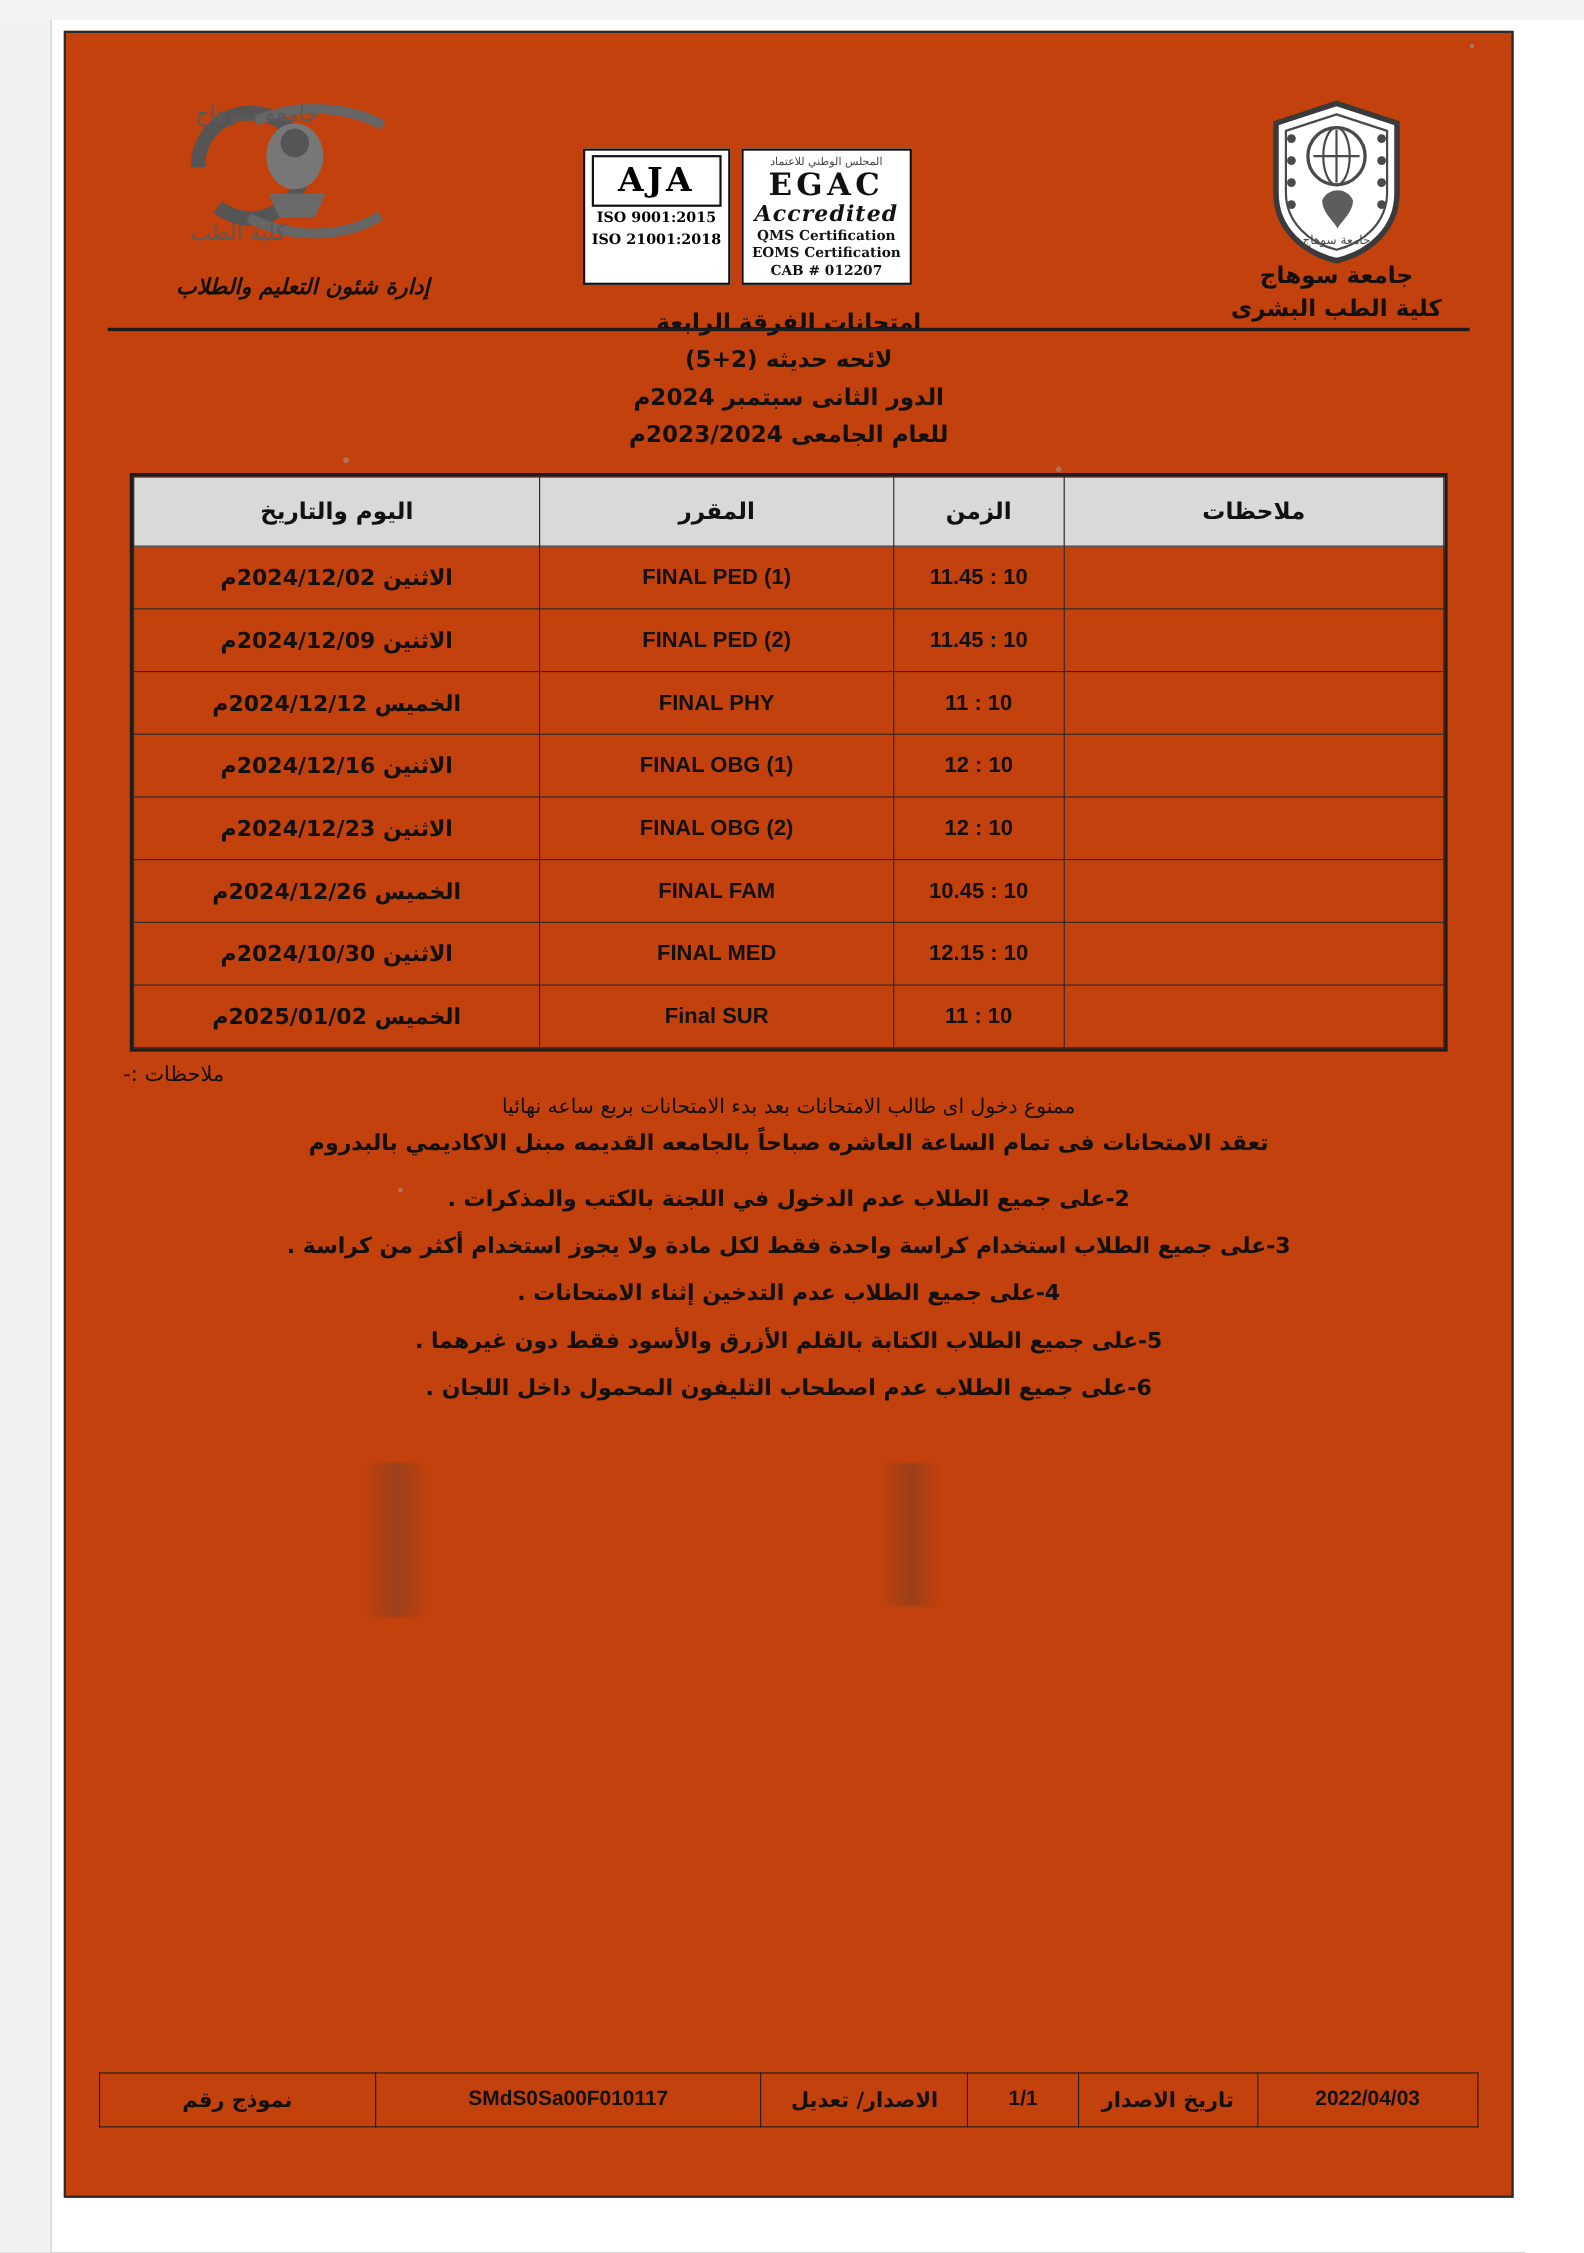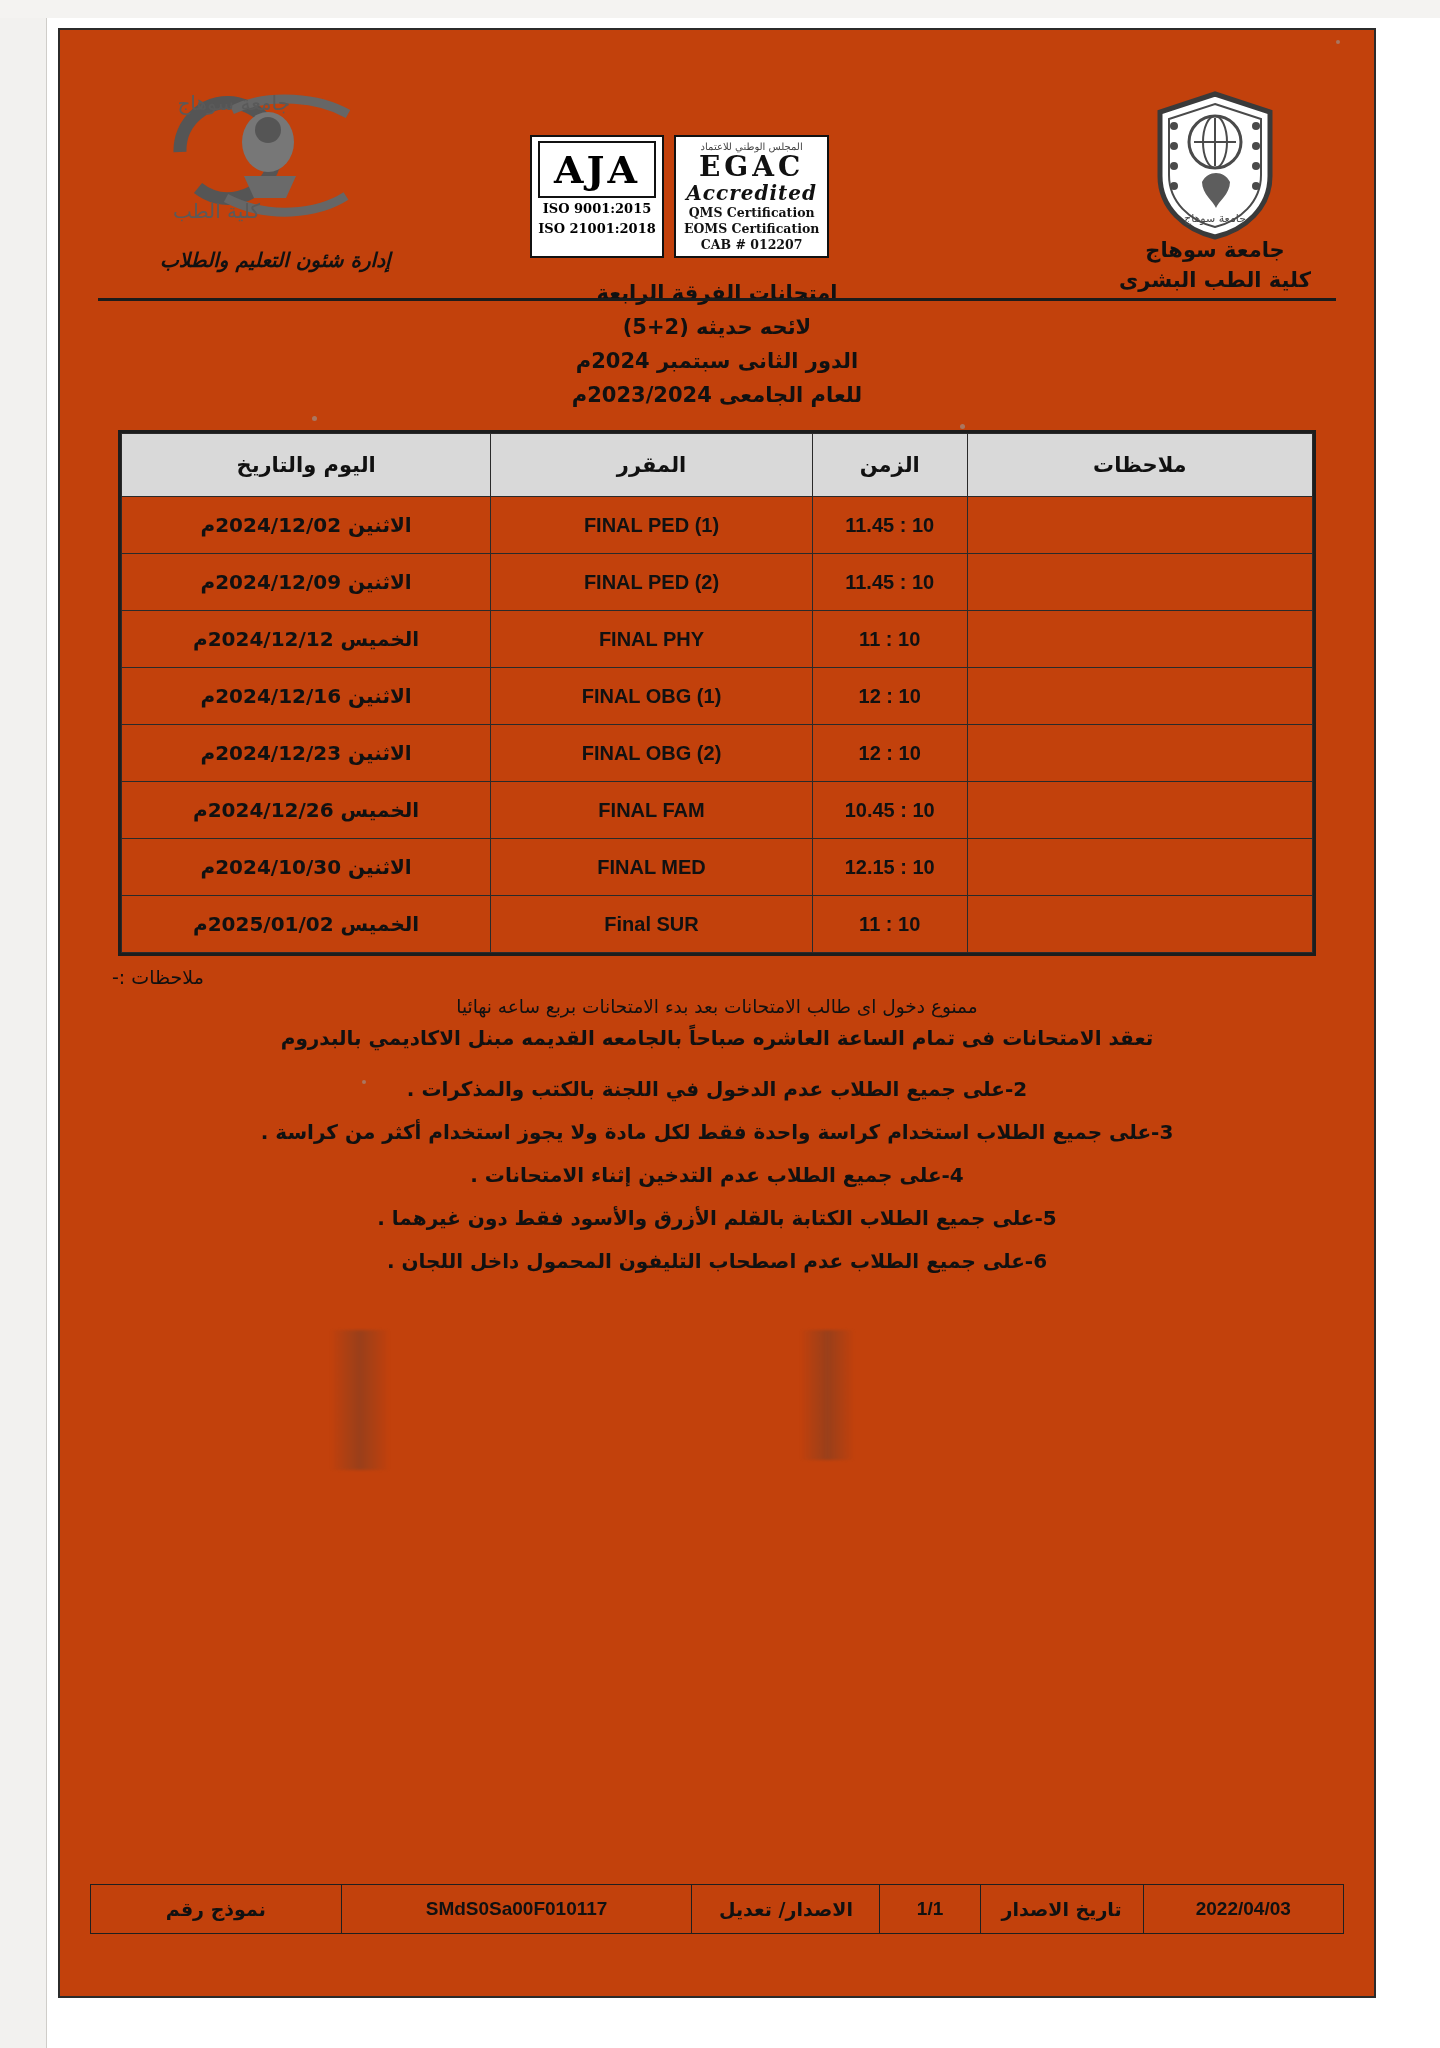--- a/index.html
+++ b/index.html
@@ -103,21 +103,21 @@
   }
   .aja-wrap {
     border: 2px solid #111;
     padding: 4px 6px;
     text-align: center;
     background: #fff;
   }
   .aja-logo {
     border: 2px solid #111;
     padding: 4px 14px;
-    font-size: 38px;
+    font-size: 30px;
     font-weight: bold;
     letter-spacing: 3px;
     font-family: "DejaVu Serif", serif;
     position: relative;
     display: block;
   }
   .aja-iso {
     font-size: 13px;
     font-weight: bold;
     font-family: "DejaVu Serif", serif;

